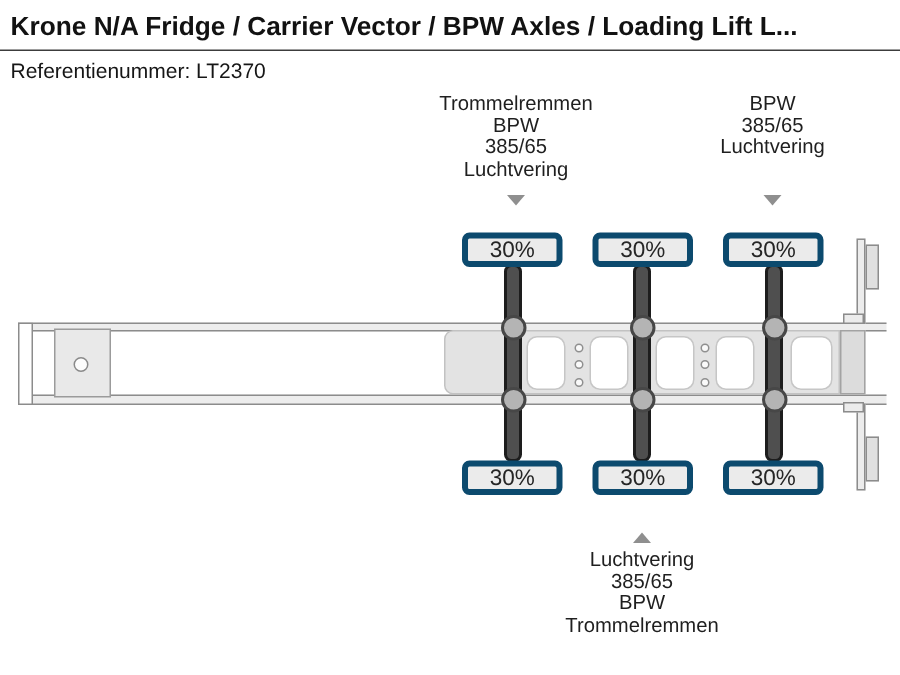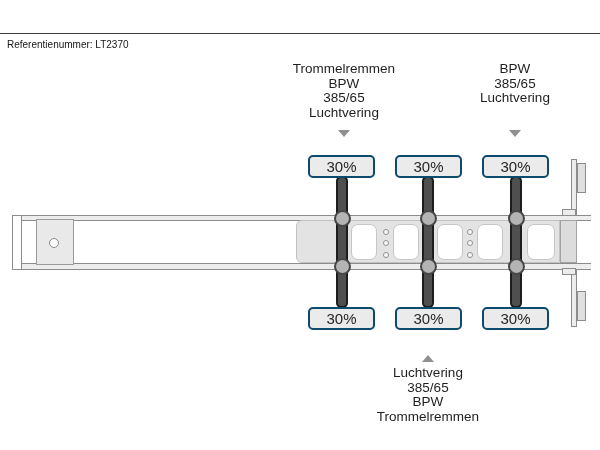--- a/index.html
+++ b/index.html
@@ -6,21 +6,21 @@
   .screen{
     position:relative;width:600px;height:450px;background:#ffffff;
     font-family:"Liberation Sans",sans-serif;overflow:hidden;color:#161616;
   }
   .abs{position:absolute;}
   .page-title{
     left:7px;top:7px;width:592px;font-size:17.5px;font-weight:bold;
     white-space:nowrap;overflow:hidden;color:#121212;letter-spacing:0;
   }
   .title-divider{left:0;top:33px;width:600px;height:0;border-top:1px solid #3c3c3c;}
-  .reference{left:7px;top:39px;font-size:10px;color:#161616;}
+  .reference{left:7px;top:39px;font-size:14px;color:#161616;}
 
   .callout{width:170px;text-align:center;font-size:13.5px;line-height:14.6px;color:#1f1f1f;}
   .callout div{white-space:nowrap;}
 
   .arrow-down{width:0;height:0;border-left:6px solid transparent;border-right:6px solid transparent;border-top:7px solid #8f8f8f;}
   .arrow-up{width:0;height:0;border-left:6px solid transparent;border-right:6px solid transparent;border-bottom:7px solid #8f8f8f;}
 
   .rail{left:12px;width:579px;background:#ededed;border-top:1px solid #8c8c8c;border-bottom:1px solid #8c8c8c;box-sizing:border-box;z-index:2;}
   .front-cap{left:12px;top:215px;width:10px;height:55px;background:#ffffff;border:1px solid #8c8c8c;box-sizing:border-box;z-index:3;}
   .kingpin-plate{left:36px;top:219px;width:38px;height:46px;background:#e9e9e9;border:1px solid #9b9b9b;box-sizing:border-box;z-index:3;}
@@ -31,30 +31,31 @@
   .hole{width:6px;height:6px;border-radius:50%;background:#fafafa;border:1px solid #8f8f8f;box-sizing:border-box;z-index:4;}
 
   .rear-column{left:560px;top:220px;width:17px;height:43px;background:#dcdcdc;border:1px solid #a3a3a3;box-sizing:border-box;z-index:2;}
   .rear-bar{left:571px;width:6px;background:#ececec;border:1px solid #8c8c8c;box-sizing:border-box;z-index:2;}
   .rear-hinge{left:577px;width:9px;height:30px;background:#e0e0e0;border:1px solid #8c8c8c;box-sizing:border-box;z-index:1;}
   .rear-foot{left:562px;width:14px;height:7px;background:#ececec;border:1px solid #8c8c8c;box-sizing:border-box;z-index:3;}
 
   .axle{top:176px;width:12px;height:132px;background:#4f4f4f;border:2px solid #1d1d1d;border-radius:5px;box-sizing:border-box;z-index:4;}
   .hub{width:17px;height:17px;border-radius:50%;background:#b4b4b4;border:2px solid #474747;box-sizing:border-box;z-index:5;}
   .tire{
-    width:67px;height:23px;background:#ebebeb;border:2px solid #0c4a6e;border-radius:5px;
+    width:67px;height:23px;background:#ebebeb;border:4px solid #0c4a6e;border-radius:5px;
     box-sizing:border-box;display:flex;align-items:center;justify-content:center;
     font-size:15px;color:#262626;z-index:6;
   }
 </style>
 </head>
 <body>
 
 <div class="screen">
 
+  <div class="abs page-title">Krone N/A Fridge / Carrier Vector / BPW Axles / Loading Lift L...</div>
   <div class="abs title-divider"></div>
   <div class="abs reference">Referentienummer: LT2370</div>
 
   <div class="abs callout" style="left:259px;top:62px;">
     <div>Trommelremmen</div>
     <div>BPW</div>
     <div>385/65</div>
     <div>Luchtvering</div>
   </div>
   <div class="abs arrow-down" style="left:338px;top:130px;"></div>

